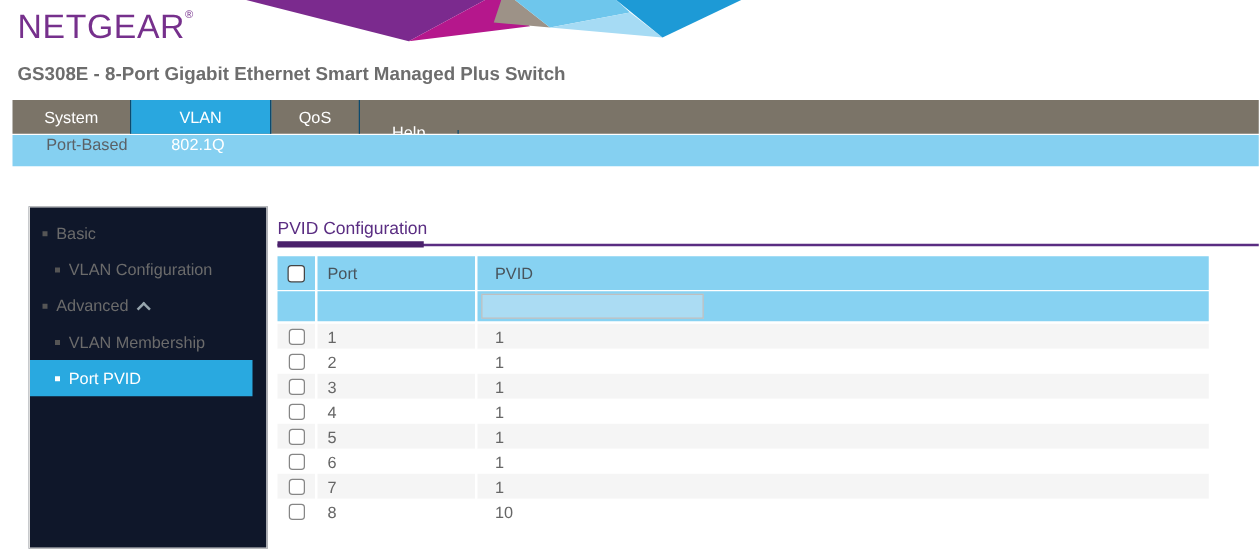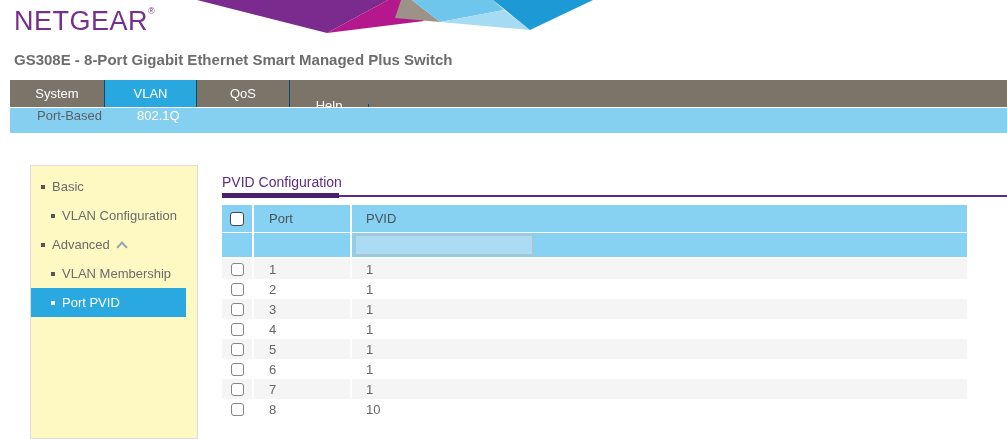--- a/index.html
+++ b/index.html
@@ -24,36 +24,36 @@
   
   .navbar{
     position:absolute;top:80px;left:10px;right:0;height:27px;
     background:#7B7468;display:flex;align-items:stretch;
   }
   .nav-tab{
     color:#fff;font-size:13px;display:flex;align-items:center;justify-content:center;
     border-right:1px solid #0c4a6e;cursor:pointer;box-sizing:border-box;
   }
   .nav-tab.t0{width:95px;}
-  .nav-tab.t1{width:92px;text-align:right;}
-  .nav-tab.t2{width:93px;}
+  .nav-tab.t1{width:112px;text-align:right;}
+  .nav-tab.t2{width:71px;}
   .nav-tab.t3{width:79px;margin-top:24px;}
   .nav-tab.active{background:#29A7DF;}
   
   .subnav{
     position:absolute;top:108px;left:10px;right:0;height:25px;
     background:#85D0F1;display:flex;align-items:flex-start;font-size:13px;
   }
   .subnav-item{cursor:pointer;}
   .subnav-item.s0{margin-left:27px;color:#5b6166;}
   .subnav-item.s1{margin-left:35px;color:#ffffff;}
   
   .sidebar{
-    position:absolute;top:165px;left:30px;width:168px;bottom:0;
-    background:#fef9c3;border:1px solid #dcdcdc;box-sizing:border-box;
+    position:absolute;top:165px;left:23px;width:191px;bottom:0;
+    background:#0f172a;border:1px solid #dcdcdc;box-sizing:border-box;
     padding-top:6px;font-size:13px;color:#6b6b6b;
   }
   .side-item{
     height:29px;display:flex;align-items:center;cursor:pointer;
     padding-left:10px;box-sizing:border-box;width:calc(100% - 11px);
   }
   .side-item.lvl2{padding-left:20px;}
   .side-item .bullet{
     width:4px;height:4px;background:#555;display:inline-block;margin-right:7px;flex:none;
   }
@@ -68,21 +68,21 @@
   .main{position:absolute;top:170px;left:222px;right:0;}
   .page-heading{font-size:14px;color:#5A2D82;padding-top:4px;}
   .heading-rule{position:relative;height:8px;margin-top:3px;}
   .heading-rule .thin{position:absolute;top:2px;left:0;right:0;height:2px;background:#5A2D82;}
   .heading-rule .thick{position:absolute;top:0;left:0;width:117px;height:5px;background:#4A206B;}
   
   .pvid-table{width:745px;margin-top:4px;font-size:13px;}
   .trow{display:flex;gap:2px;background:#fff;margin-bottom:0;}
   .cell{box-sizing:border-box;display:flex;align-items:center;}
   .c-check{width:30px;justify-content:center;flex:none;}
-  .c-port{width:96px;padding-left:15px;flex:none;}
+  .c-port{width:126px;padding-left:8px;flex:none;}
   .c-pvid{flex:1;padding-left:14px;}
   .trow.thead{height:27px;margin-bottom:1px;}
   .trow.thead .cell{background:#87D2F2;color:#48545c;}
   .trow.tfilter{height:24px;margin-bottom:2px;}
   .trow.tfilter .cell{background:#87D2F2;}
   .trow.data{height:20px;color:#666;}
   .trow.data.odd .cell{background:#f5f5f5;}
   .trow.data.even .cell{background:#ffffff;}
   input.cb{
     appearance:none;-webkit-appearance:none;margin:0;

